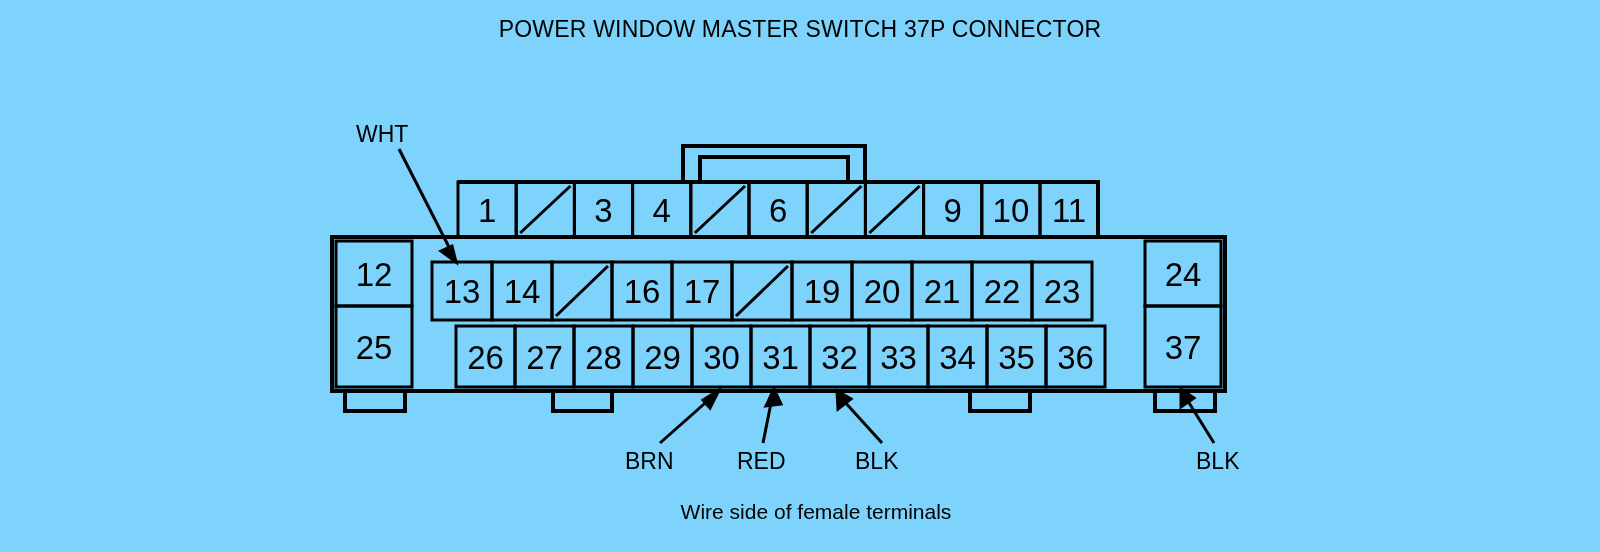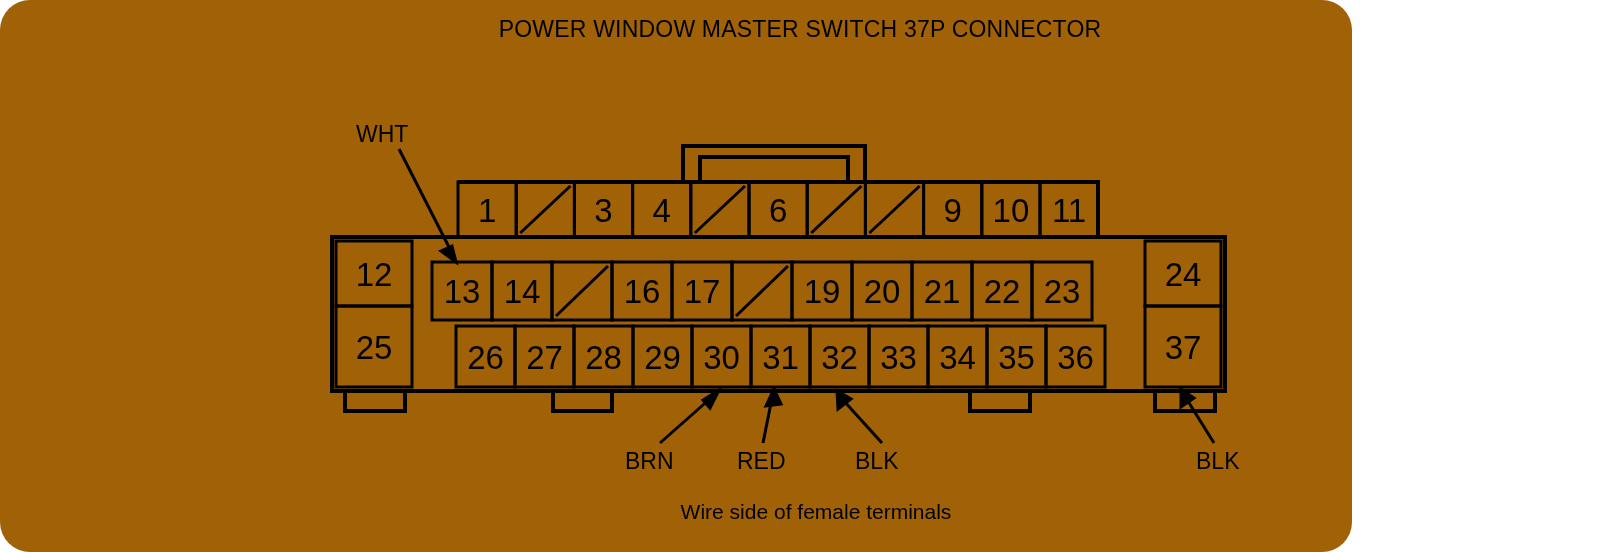--- a/index.html
+++ b/index.html
@@ -6,25 +6,24 @@
     margin: 0;
     padding: 0;
     background: #ffffff;
   }
   body {
     font-family: "Liberation Sans", sans-serif;
     color: #000000;
   }
   #page {
     position: relative;
-    width: 1352px;
+    width: 1600px;
     height: 552px;
     overflow: hidden;
-    background: #a16207;
-    border-radius: 30px;
+    background: #7dd3fc;
   }
   #diagram-title {
     position: absolute;
     left: 0;
     top: 16px;
     width: 1600px;
     text-align: center;
     font-size: 23px;
     letter-spacing: 0.2px;
     white-space: nowrap;

